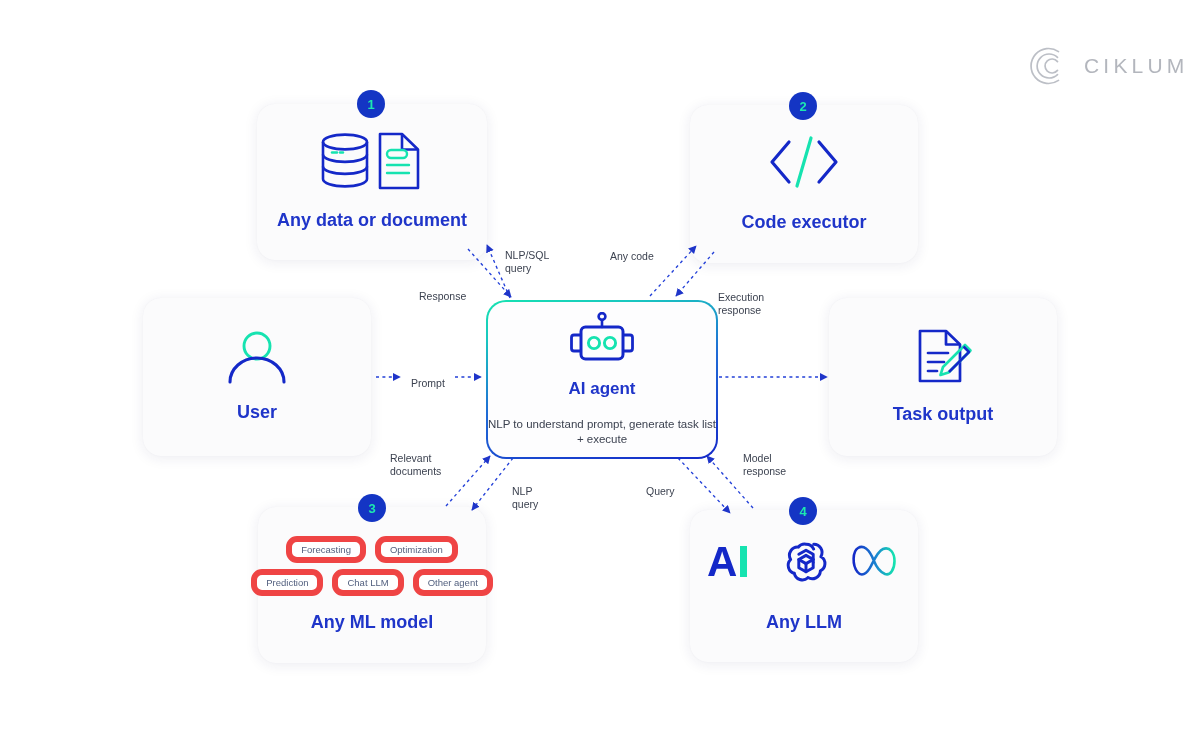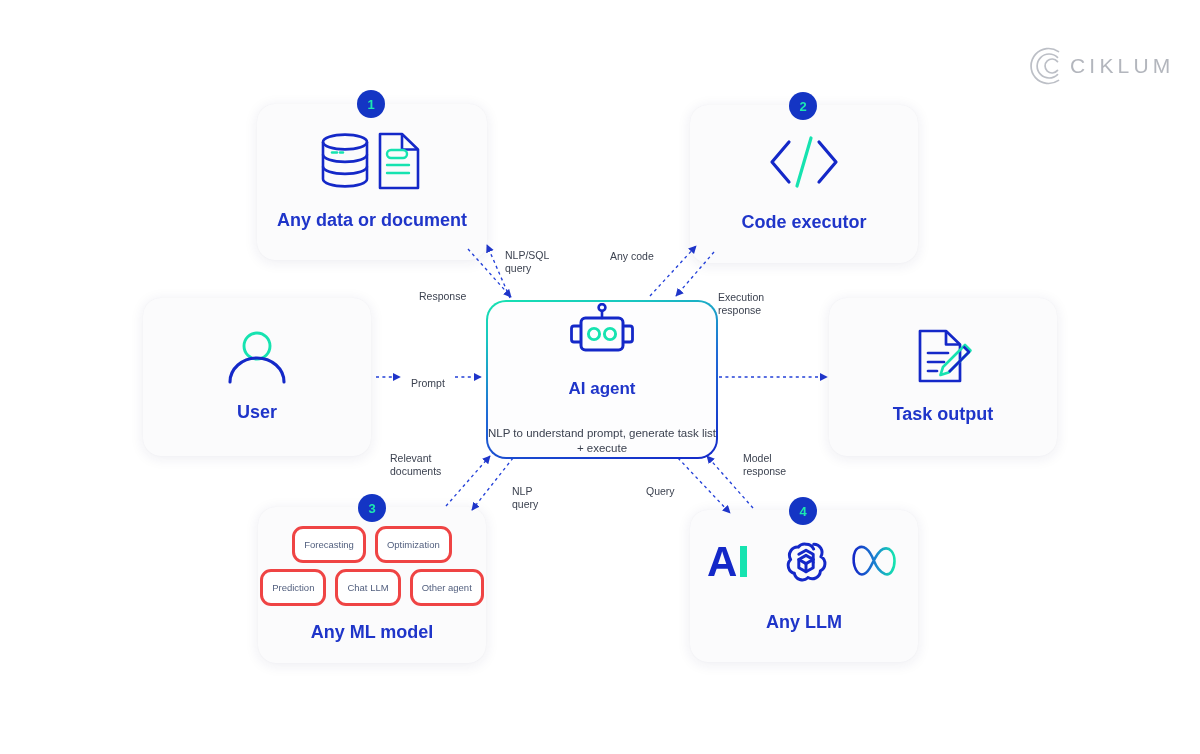--- a/index.html
+++ b/index.html
@@ -5,21 +5,21 @@
   html,body{margin:0;padding:0;}
   body{
     width:1200px;height:754px;position:relative;overflow:hidden;
     background:#ffffff;
     font-family:"Liberation Sans","DejaVu Sans",sans-serif;
     -webkit-font-smoothing:antialiased;
   }
   #stage{position:absolute;left:0;top:0;width:1200px;height:754px;}
 
   
-  .logo{position:absolute;left:1028px;top:45px;display:flex;align-items:center;}
+  .logo{position:absolute;left:1028px;top:45px;display:flex;align-items:center;gap:14px;}
   .logo-mark{width:42px;height:42px;position:relative;}
   .logo-word{
     font-size:21px;letter-spacing:4.2px;color:#b3b6bd;font-weight:400;
   }
 
   
   .card{
     position:absolute;background:#fbfbfc;border-radius:18px;
     box-shadow:0 2px 14px rgba(30,40,90,.085), 0 0 1px rgba(30,40,90,.06);
     display:flex;flex-direction:column;align-items:center;justify-content:center;
@@ -40,32 +40,32 @@
 
   
   #agent{
     position:absolute;left:486px;top:300px;width:228px;height:155px;
     border-radius:20px;padding:2px;
     background:linear-gradient(165deg,#16e3b0 0%,#19c7c0 18%,#1f6ad6 52%,#1428c8 100%);
     z-index:4;
   }
   #agent .inner{
     width:100%;height:100%;border-radius:18px;background:#fdfdfe;
-    display:flex;flex-direction:column;align-items:center;justify-content:center;gap:9px;
+    display:flex;flex-direction:column;align-items:center;justify-content:center;
   }
   #agent .agent-title{font-size:17px;font-weight:700;color:#1f35c9;margin-top:7px;}
   #agent .agent-sub{
     font-size:11.5px;color:#3c4250;text-align:center;line-height:1.28;margin-top:18px;
   }
 
   
   .pills{display:flex;flex-direction:column;align-items:center;gap:6px;margin-bottom:16px;}
   .pill-row{display:flex;gap:9px;justify-content:center;}
   .pill{
-    border:3px solid #ef4444;border-radius:11px;padding:10px 9px;
+    border:6px solid #ef4444;border-radius:11px;padding:2px 9px;
     font-size:9.5px;color:#53607f;white-space:nowrap;background:#fff;
   }
 
   
   .elabel{
     position:absolute;font-size:10.5px;color:#3c4250;line-height:1.25;
     text-align:left;z-index:5;white-space:pre;
   }
 
   svg#wires{position:absolute;left:0;top:0;width:1200px;height:754px;z-index:2;}

